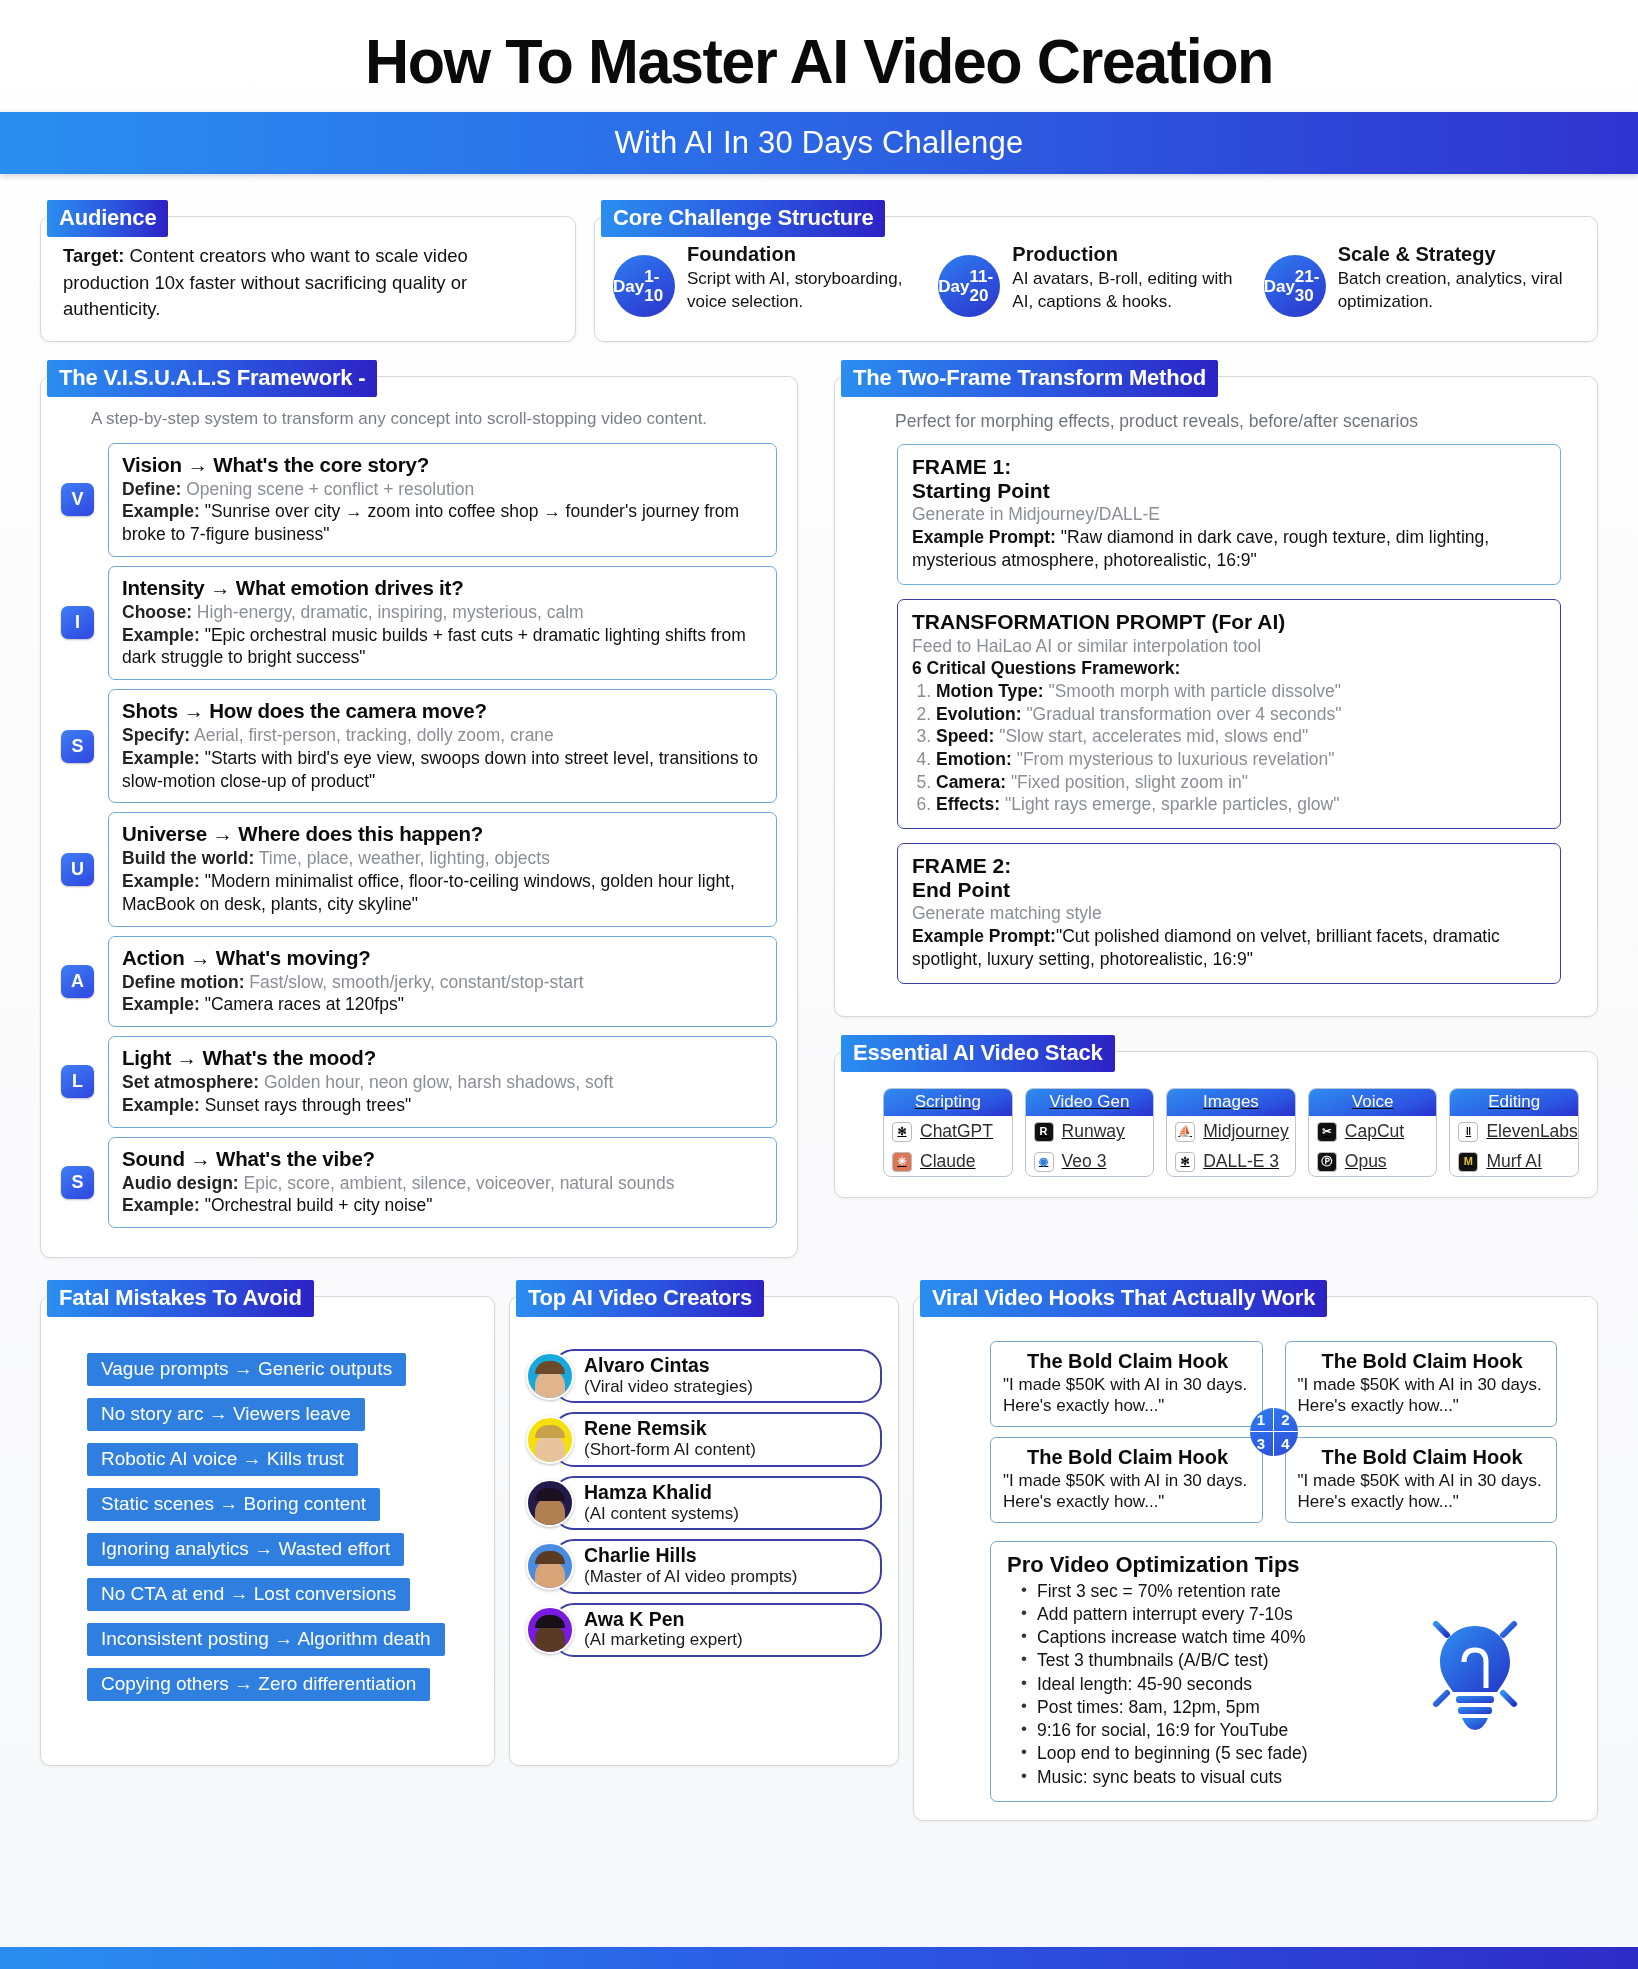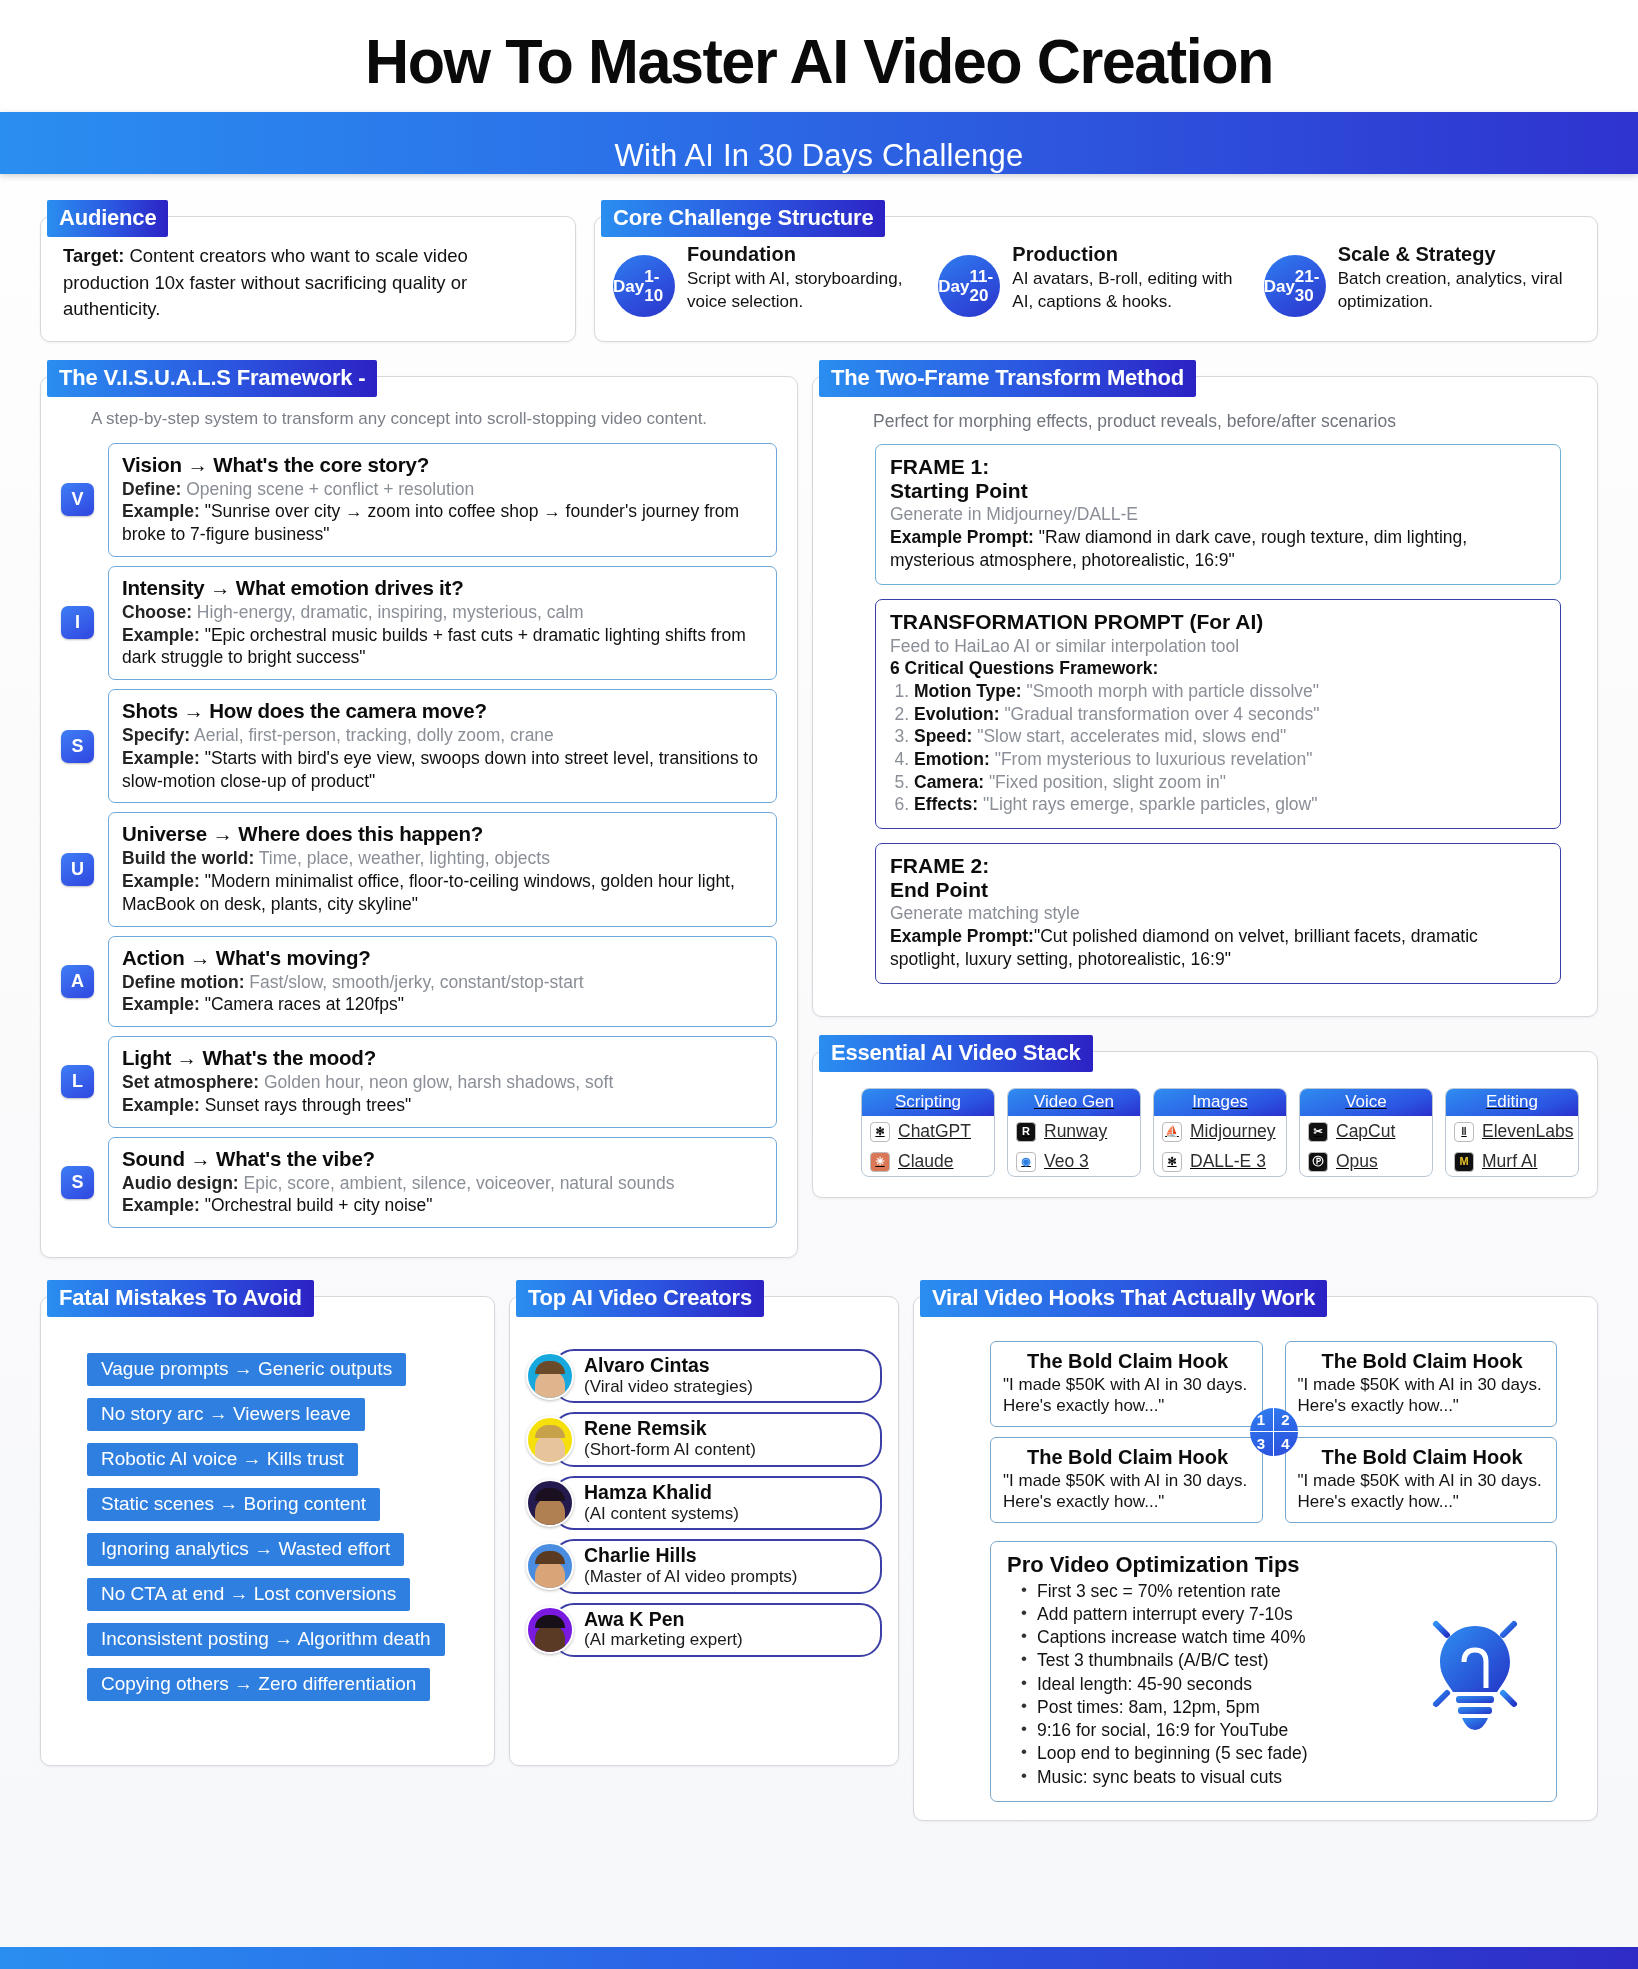--- a/index.html
+++ b/index.html
@@ -28,21 +28,21 @@
     letter-spacing: -1.5px;
     color: #0a0a0a;
     line-height: 1.05;
     font-stretch: condensed;
     transform: scaleX(0.97);
   }
   .subtitle-bar {
     height: 62px;
     background: linear-gradient(90deg, #2a8ef0 0%, #2b6fe8 40%, #2f33cf 100%);
     display: flex;
-    align-items: flex-end;
+    align-items: center;
     justify-content: center;
     box-shadow: 0 2px 6px rgba(0,0,0,.18);
   }
   .subtitle-bar span {
     color: #ffffff;
     font-size: 31px;
     font-weight: 500;
     letter-spacing: .2px;
   }
 
@@ -85,21 +85,21 @@
     color: #fff;
     display: flex; 
     align-items: center; justify-content: center;
     font-weight: 700; font-size: 17px; line-height: 1.12;
     margin-top: 12px;
   }
   .day-text h4 { font-size: 20px; font-weight: 700; color: #111; margin-bottom: 2px; }
   .day-text p { font-size: 17px; line-height: 1.32; color: #111; }
 
   
-  .row-mid { display: flex; gap: 14px; margin-top: 34px; align-items: flex-start; }
+  .row-mid { display: flex; gap: 36px; margin-top: 34px; align-items: flex-start; }
   .visuals-card { width: 758px; padding: 28px 20px 20px 20px; }
   .visuals-sub {
     font-size: 17px; color: #7b7f88; margin: 4px 0 14px 30px;
   }
   .vis-item { display: flex; align-items: center; gap: 14px; margin-bottom: 9px; }
   .vis-badge {
     width: 33px; height: 33px; min-width: 33px;
     border-radius: 7px;
     background: linear-gradient(150deg, #3f7ef5 0%, #2f46e0 100%);
     color: #fff; font-weight: 700; font-size: 18px;

